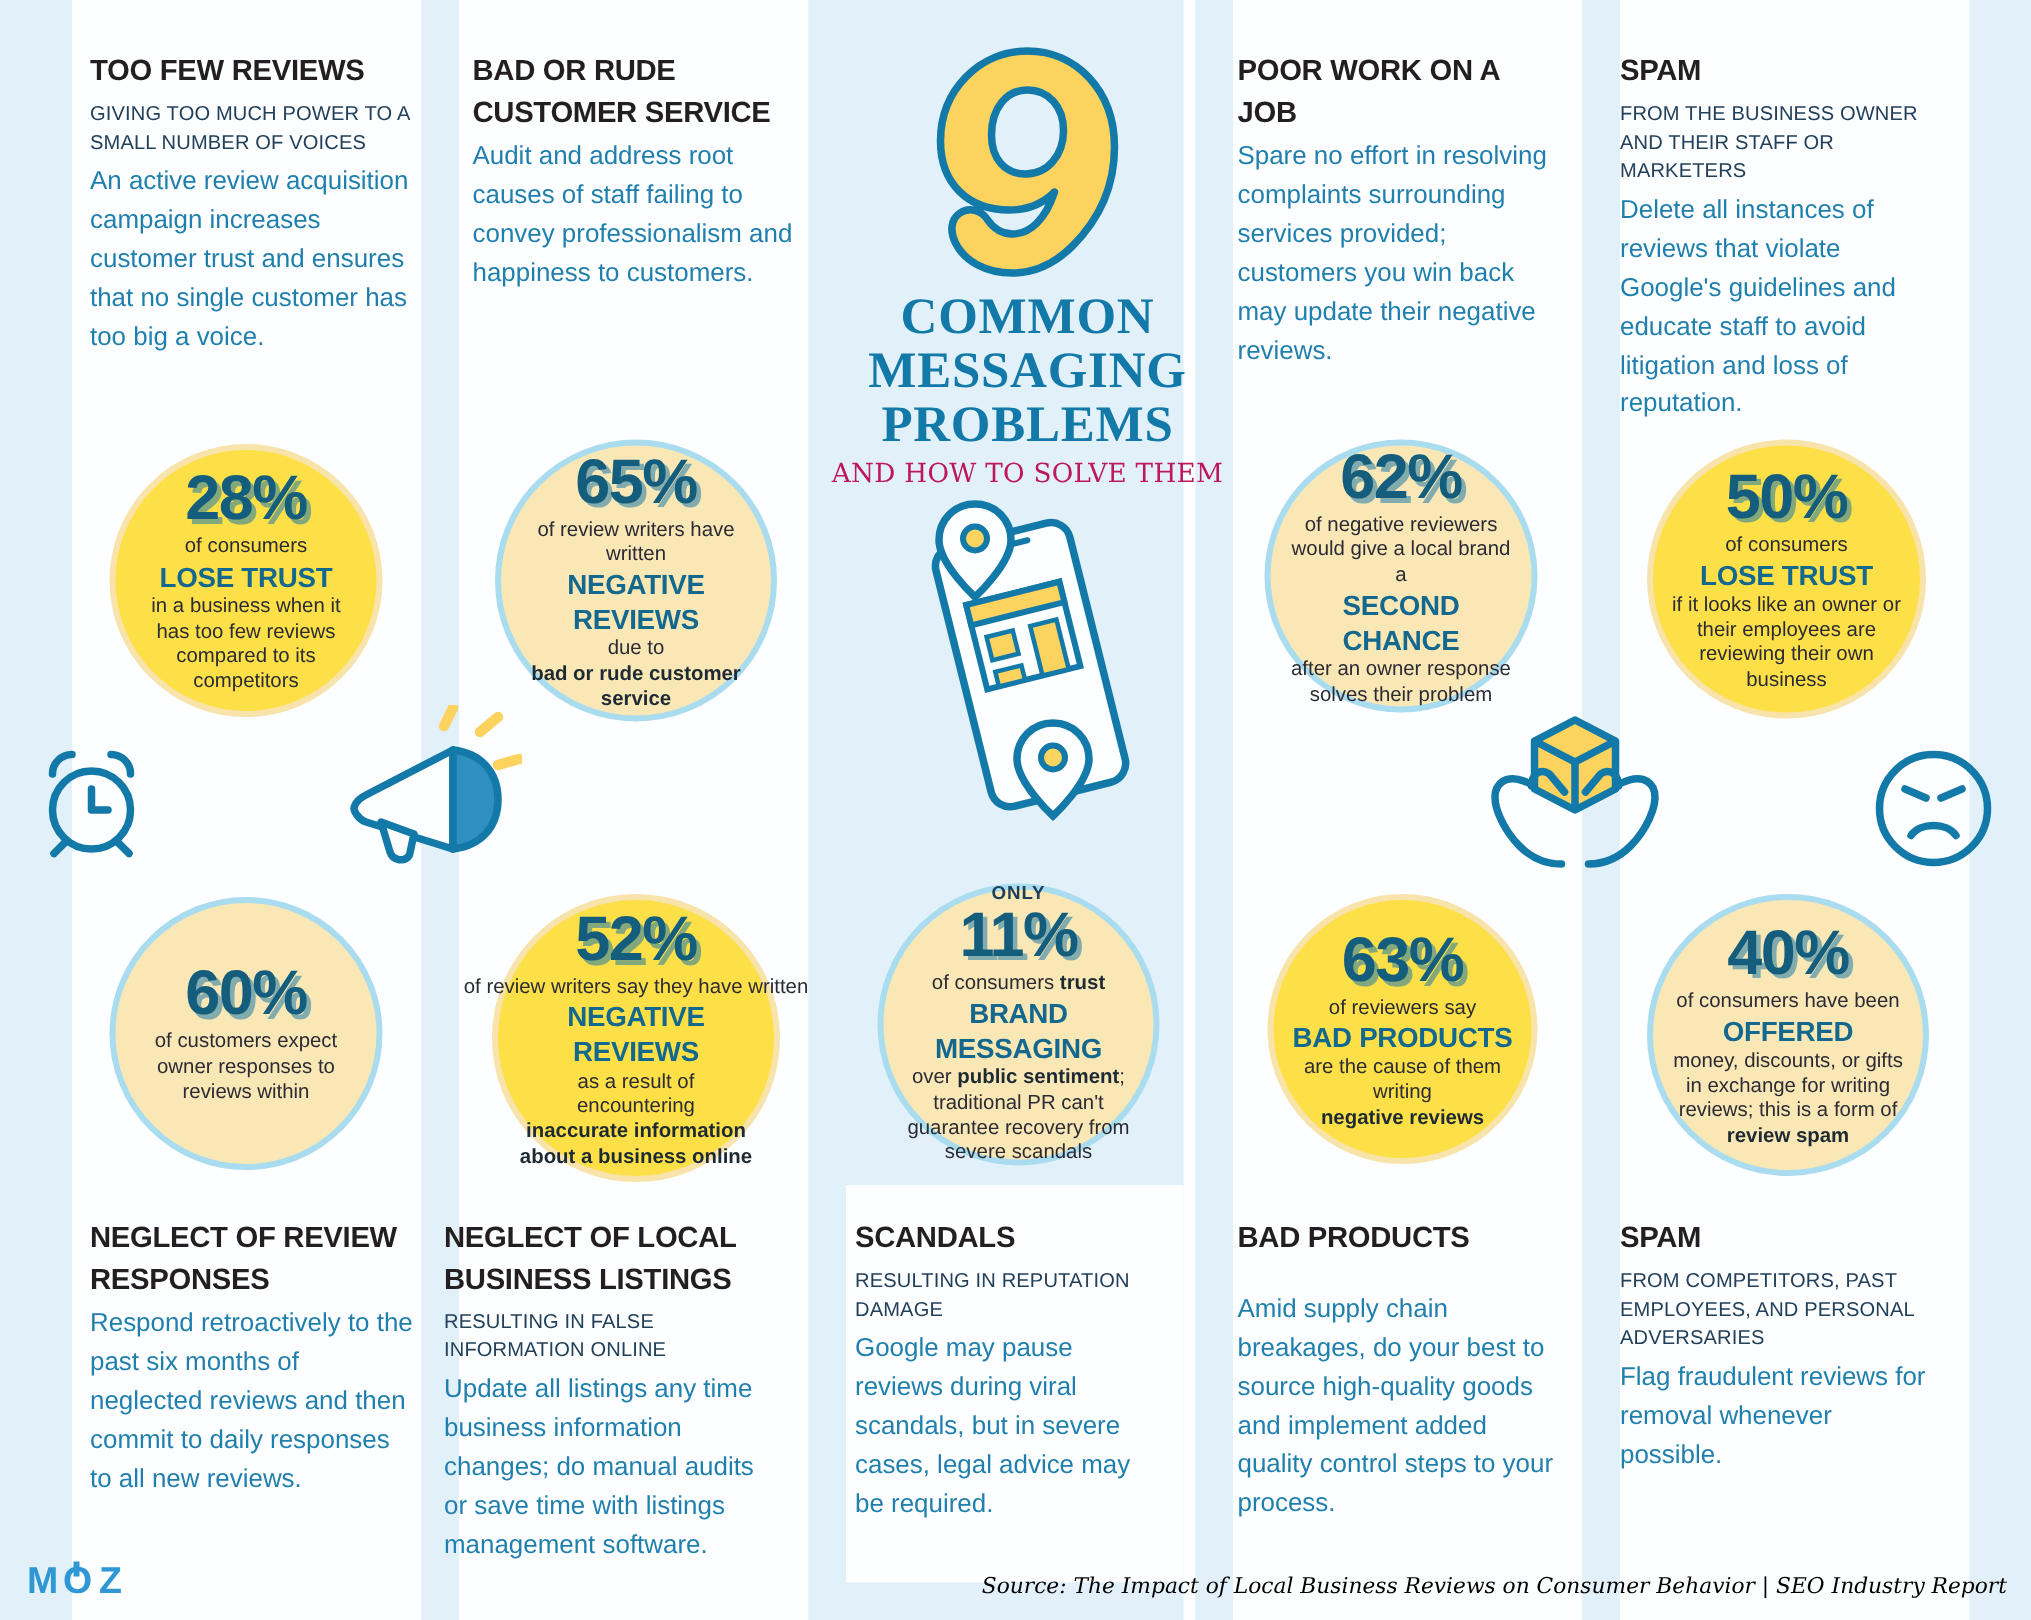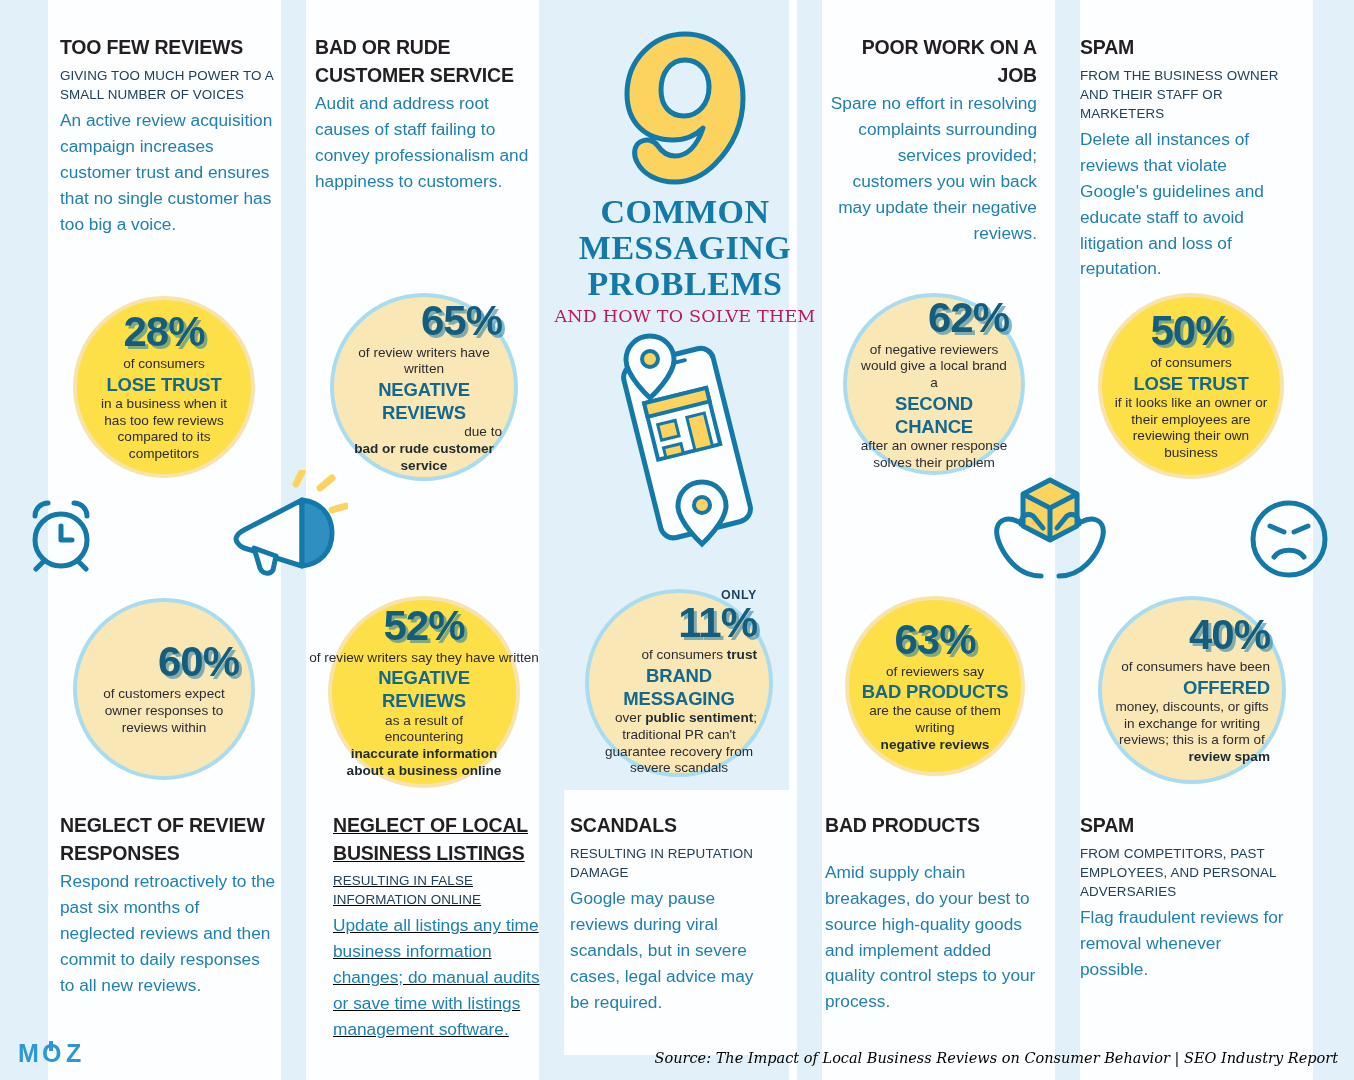--- a/index.html
+++ b/index.html
@@ -33,21 +33,21 @@
   }
 
   
   .circle{
     position:absolute;border-radius:50%;
     display:flex;flex-direction:column;align-items:center;justify-content:center;
     text-align:center;box-sizing:border-box;
     padding:0 12px;
   }
   .circle.blue{background:#fde047;border:4px solid #f8e3ab;}
-  .circle.cream{background:#fae7b6;border:4px solid #aadcf0;align-items:flex-end;}
+  .circle.cream{background:#fae7b6;border:4px solid #aadcf0;}
   .pct{
     font-size:42px;font-weight:bold;color:#155d7d;line-height:1;
     letter-spacing:-1px;
     text-shadow:3px 3px 0 rgba(29,122,165,.55);
     margin-bottom:3px;
   }
   .only{
     font-size:12.5px;font-weight:bold;color:#1d3f57;letter-spacing:.6px;
     line-height:1;margin-bottom:1px;
   }
@@ -106,21 +106,21 @@
   <div class="hdr">TOO FEW REVIEWS</div>
   <div class="sub">GIVING TOO MUCH POWER TO A SMALL NUMBER OF VOICES</div>
   <div class="body">An active review acquisition campaign increases customer trust and ensures that no single customer has too big a voice.</div>
 </div>
 
 <div class="block" style="left:315px;top:34px;width:218px;">
   <div class="hdr">BAD OR RUDE CUSTOMER SERVICE</div>
   <div class="body" style="margin-top:2px">Audit and address root causes of staff failing to convey professionalism and happiness to customers.</div>
 </div>
 
-<div class="block" style="left:825px;top:34px;width:212px;text-align:right;">
+<div class="block" style="left:825px;top:34px;width:212px;">
   <div class="hdr">POOR WORK ON A JOB</div>
   <div class="body" style="margin-top:2px">Spare no effort in resolving complaints surrounding services provided; customers you win back may update their negative reviews.</div>
 </div>
 
 <div class="block" style="left:1080px;top:34px;width:215px;">
   <div class="hdr">SPAM</div>
   <div class="sub">FROM THE BUSINESS OWNER AND THEIR STAFF OR MARKETERS</div>
   <div class="body">Delete all instances of reviews that violate Google's guidelines and educate staff to avoid litigation and loss of reputation.</div>
 </div>
 
@@ -265,21 +265,21 @@
   <div class="ln big">OFFERED</div>
   <div class="ln">money, discounts, or gifts in exchange for writing reviews; this is a form of</div>
   <div class="ln bold">review spam</div>
 </div>
 
 <div class="block" style="left:60px;top:812px;width:218px;">
   <div class="hdr">NEGLECT OF REVIEW RESPONSES</div>
   <div class="body" style="margin-top:2px">Respond retroactively to the past six months of neglected reviews and then commit to daily responses to all new reviews.</div>
 </div>
 
-<div class="block" style="left:333px;top:812px;width:215px;text-decoration:underline;">
+<div class="block" style="left:296px;top:812px;width:215px;">
   <div class="hdr">NEGLECT OF LOCAL BUSINESS LISTINGS</div>
   <div class="sub">RESULTING IN FALSE INFORMATION ONLINE</div>
   <div class="body">Update all listings any time business information changes; do manual audits or save time with listings management software.</div>
 </div>
 
 <div class="block" style="left:570px;top:812px;width:205px;">
   <div class="hdr">SCANDALS</div>
   <div class="sub">RESULTING IN REPUTATION DAMAGE</div>
   <div class="body">Google may pause reviews during viral scandals, but in severe cases, legal advice may be required.</div>
 </div>

